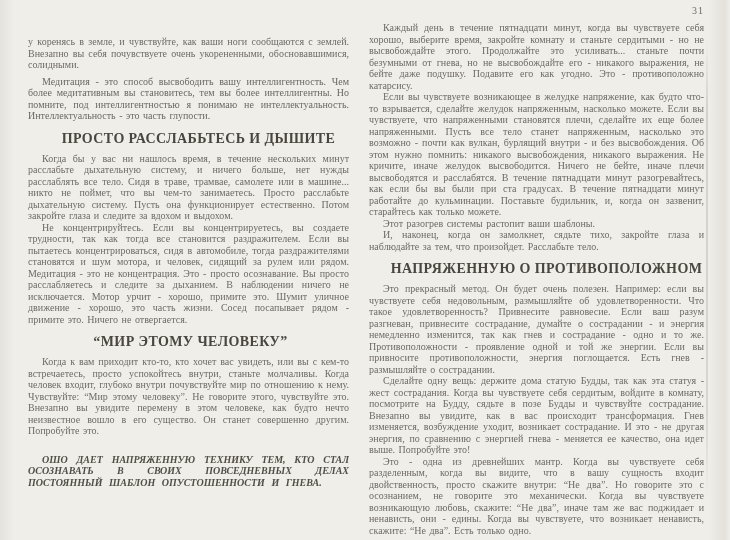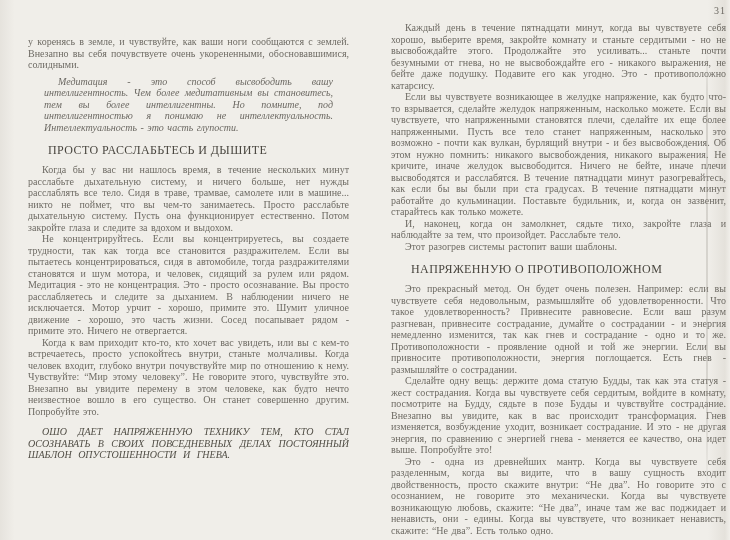--- a/index.html
+++ b/index.html
@@ -17,58 +17,58 @@
       #f0eee9;
   }
   .page {
     position: absolute;
     top: 5px;
     height: 535px;
     overflow: hidden;
     color: #6e6b64;
   }
   .page-l { left: 28px;  width: 321px; }
-  .page-r { left: 391px; width: 335px; }
+  .page-r { left: 369px; width: 335px; }
   .pagenum {
     text-align: right;
     font-size: 10px;
     letter-spacing: 1px;
     color: #6b6861;
     margin: 0 0 6px 0;
   }
   .page-l .pagenum { transform: translateX(32px); }
   .body {
     margin: 0;
     font-size: 10px;
     line-height: 11.5px;
     text-align: justify;
     text-indent: 14px;
     color: #6e6b64;
     word-spacing: 1px;
   }
   .noindent { text-indent: 0; margin-top: 20px; }
   .quote {
-    font-style: italic;
-    margin: 5px 16px;
+    margin: 5px 0;
     color: #6b6862;
   }
   .head {
-    font-size: 12px;
-    font-weight: normal;
+    font-size: 14px;
+    font-weight: bold;
     letter-spacing: 0.4px;
     color: #49463f;
     margin: 10px 0 7px 0;
     padding-left: 20px;
     line-height: 14px;
+    text-align: center;
   }
   .head-tight { padding-left: 4px; }
   .osho {
-    font-weight: normal;
+    font-weight: bold;
     font-style: italic;
-    margin-top: 9px;
+    margin-top: 17px;
     color: #514e46;
     word-spacing: 4px;
   }
   .edge-line {
     position: absolute;
     right: 22px; top: 40px;
     width: 2px; height: 460px;
     background: linear-gradient(180deg, rgba(160,156,148,0) 0%, rgba(160,156,148,0.35) 15%, rgba(160,156,148,0.3) 80%, rgba(160,156,148,0) 100%);
   }
 </style>
@@ -77,30 +77,31 @@
 
 <div class="scan">
 
   <div class="page page-l">
     <div class="pagenum">30</div>
     <p class="body noindent">у коренясь в земле, и чувствуйте, как ваши ноги сообщаются с землей. Внезапно вы себя почувствуете очень укорененными, обосновавшимися, солидными.</p>
     <p class="body quote">Медитация - это способ высвободить вашу интеллигентность. Чем более медитативным вы становитесь, тем вы более интеллигентны. Но помните, под интеллигентностью я понимаю не интеллектуальность. Интеллектуальность - это часть глупости.</p>
     <h2 class="head">ПРОСТО РАССЛАБЬТЕСЬ И ДЫШИТЕ</h2>
     <p class="body">Когда бы у вас ни нашлось время, в течение нескольких минут расслабьте дыхательную систему, и ничего больше, нет нужды расслаблять все тело. Сидя в траве, трамвае, самолете или в машине... никто не поймет, что вы чем-то занимаетесь. Просто расслабьте дыхательную систему. Пусть она функционирует естественно. Потом закройте глаза и следите за вдохом и выдохом.</p>
     <p class="body">Не концентрируйтесь. Если вы концентрируетесь, вы создаете трудности, так как тогда все становится раздражителем. Если вы пытаетесь концентрироваться, сидя в автомобиле, тогда раздражителями становятся и шум мотора, и человек, сидящий за рулем или рядом. Медитация - это не концентрация. Это - просто осознавание. Вы просто расслабляетесь и следите за дыханием. В наблюдении ничего не исключается. Мотор урчит - хорошо, примите это. Шумит уличное движение - хорошо, это часть жизни. Сосед посапывает рядом - примите это. Ничего не отвергается.</p>
+    <h2 class="head head-tight">“МИР ЭТОМУ ЧЕЛОВЕКУ”</h2>
     <p class="body">Когда к вам приходит кто-то, кто хочет вас увидеть, или вы с кем-то встречаетесь, просто успокойтесь внутри, станьте молчаливы. Когда человек входит, глубоко внутри почувствуйте мир по отношению к нему. Чувствуйте: “Мир этому человеку”. Не говорите этого, чувствуйте это. Внезапно вы увидите перемену в этом человеке, как будто нечто неизвестное вошло в его существо. Он станет совершенно другим. Попробуйте это.</p>
     <p class="body osho">ОШО ДАЕТ НАПРЯЖЕННУЮ ТЕХНИКУ ТЕМ, КТО СТАЛ ОСОЗНАВАТЬ В СВОИХ ПОВСЕДНЕВНЫХ ДЕЛАХ ПОСТОЯННЫЙ ШАБЛОН ОПУСТОШЕННОСТИ И ГНЕВА.</p>
   </div>
 
   <div class="page page-r">
     <div class="pagenum">31</div>
     <p class="body">Каждый день в течение пятнадцати минут, когда вы чувствуете себя хорошо, выберите время, закройте комнату и станьте сердитыми - но не высвобождайте этого. Продолжайте это усиливать... станьте почти безумными от гнева, но не высвобождайте его - никакого выражения, не бейте даже подушку. Подавите его как угодно. Это - противоположно катарсису.</p>
     <p class="body">Если вы чувствуете возникающее в желудке напряжение, как будто что-то взрывается, сделайте желудок напряженным, насколько можете. Если вы чувствуете, что напряженными становятся плечи, сделайте их еще более напряженными. Пусть все тело станет напряженным, насколько это возможно - почти как вулкан, бурлящий внутри - и без высвобождения. Об этом нужно помнить: никакого высвобождения, никакого выражения. Не кричите, иначе желудок высвободится. Ничего не бейте, иначе плечи высвободятся и расслабятся. В течение пятнадцати минут разогревайтесь, как если бы вы были при ста градусах. В течение пятнадцати минут работайте до кульминации. Поставьте будильник, и, когда он зазвенит, старайтесь как только можете.</p>
+    <p class="body">Этот разогрев системы растопит ваши шаблоны.</p>
     <p class="body">И, наконец, когда он замолкнет, сядьте тихо, закройте глаза и наблюдайте за тем, что произойдет. Расслабьте тело.</p>
-    <p class="body">Этот разогрев системы растопит ваши шаблоны.</p>
     <h2 class="head">НАПРЯЖЕННУЮ О ПРОТИВОПОЛОЖНОМ</h2>
     <p class="body">Это прекрасный метод. Он будет очень полезен. Например: если вы чувствуете себя недовольным, размышляйте об удовлетворенности. Что такое удовлетворенность? Привнесите равновесие. Если ваш разум разгневан, привнесите сострадание, думайте о сострадании - и энергия немедленно изменится, так как гнев и сострадание - одно и то же. Противоположности - проявление одной и той же энергии. Если вы привносите противоположности, энергия поглощается. Есть гнев - размышляйте о сострадании.</p>
     <p class="body">Сделайте одну вещь: держите дома статую Будды, так как эта статуя - жест сострадания. Когда вы чувствуете себя сердитым, войдите в комнату, посмотрите на Будду, сядьте в позе Будды и чувствуйте сострадание. Внезапно вы увидите, как в вас происходит трансформация. Гнев изменяется, возбуждение уходит, возникает сострадание. И это - не другая энергия, по сравнению с энергией гнева - меняется ее качество, она идет выше. Попробуйте это!</p>
     <p class="body">Это - одна из древнейших мантр. Когда вы чувствуете себя разделенным, когда вы видите, что в вашу сущность входит двойственность, просто скажите внутри: “Не два”. Но говорите это с осознанием, не говорите это механически. Когда вы чувствуете возникающую любовь, скажите: “Не два”, иначе там же вас поджидает и ненависть, они - едины. Когда вы чувствуете, что возникает ненависть, скажите: “Не два”. Есть только одно.</p>
   </div>
 
   <div class="edge-line"></div>
 
 </div>
 

